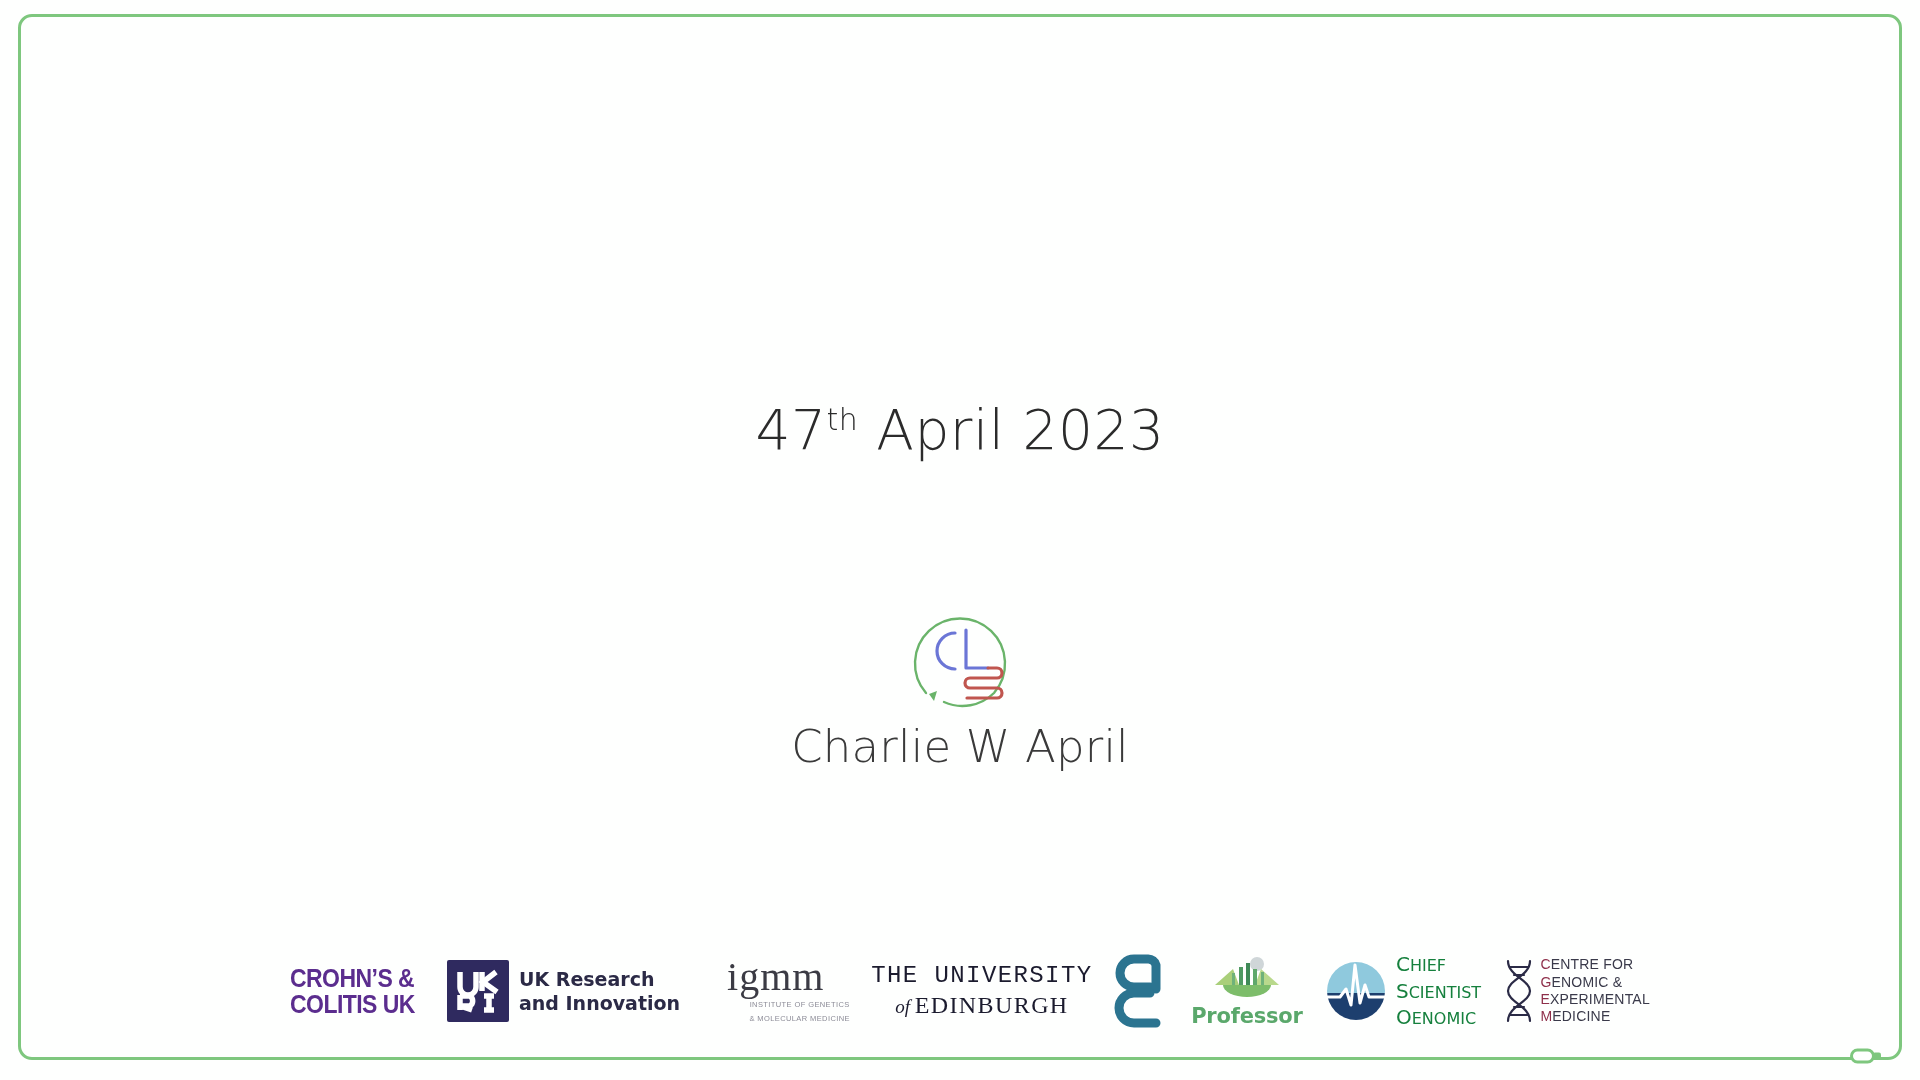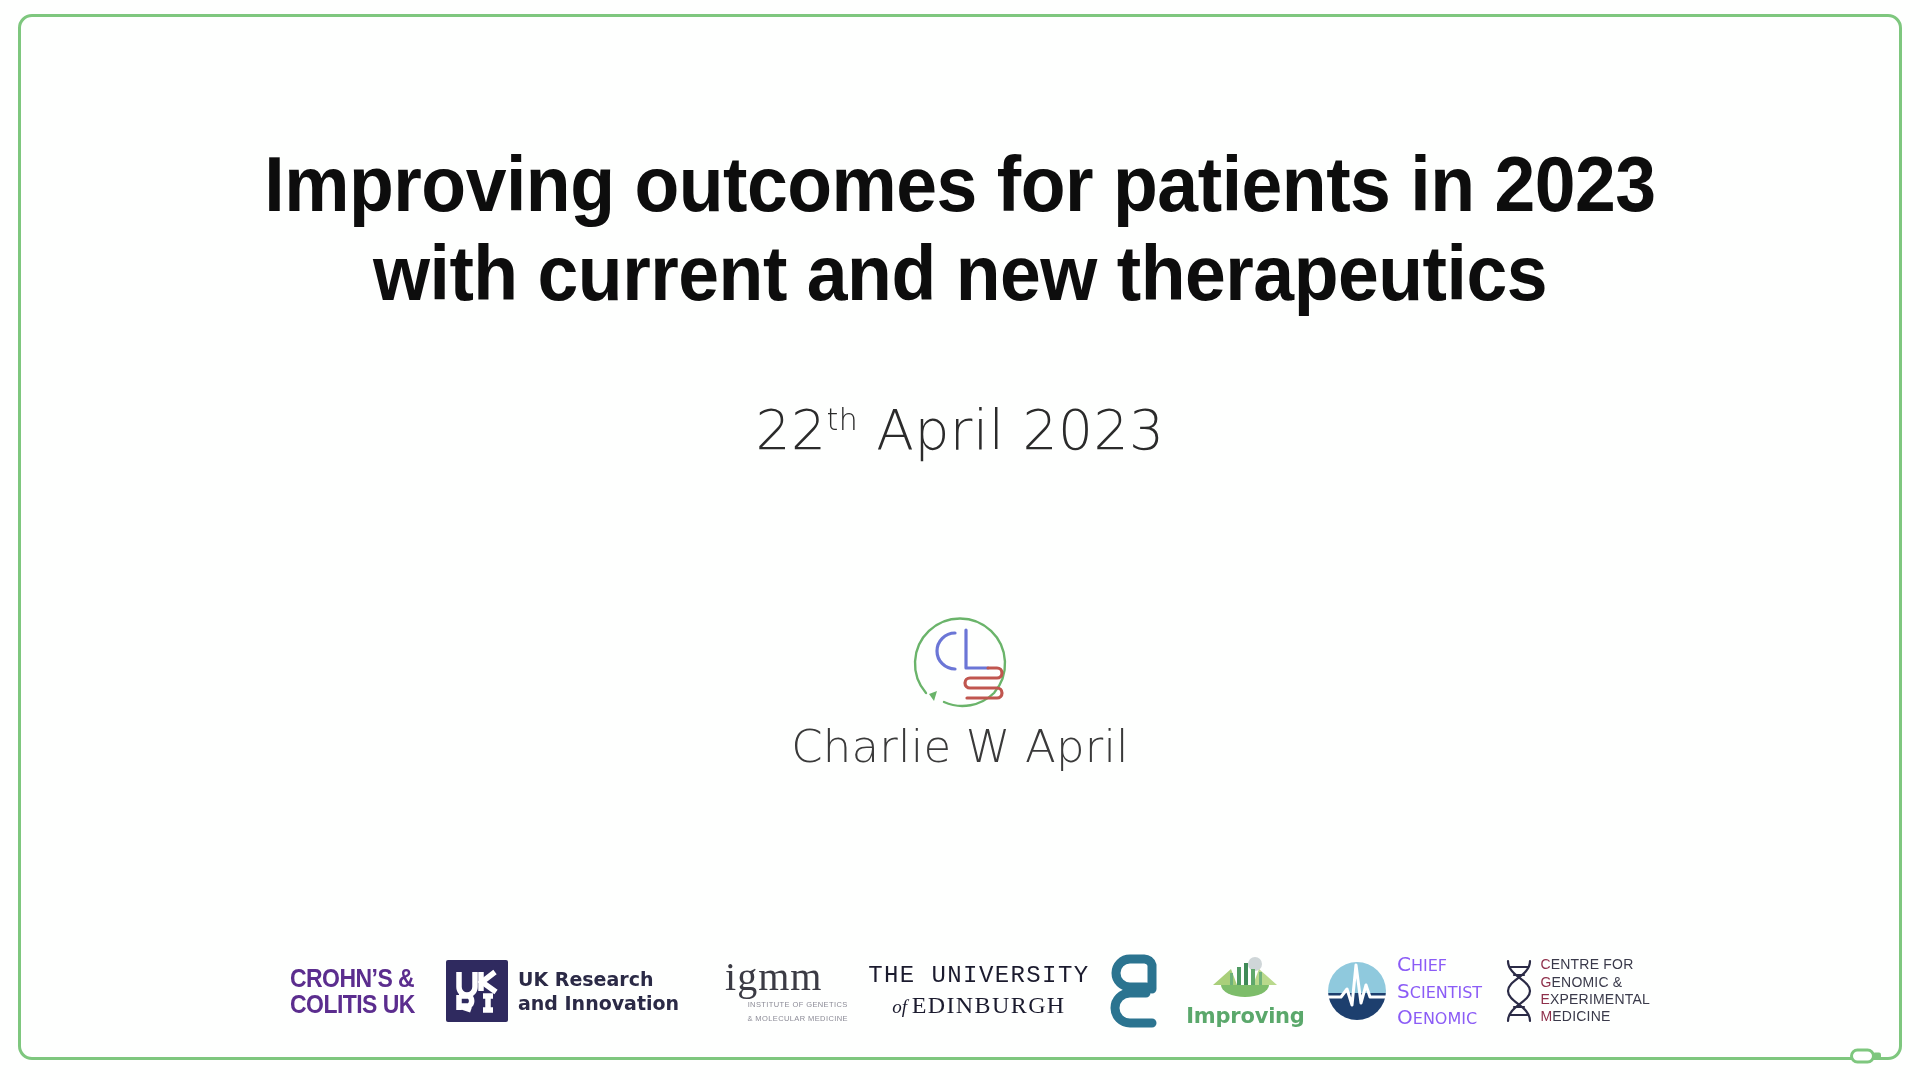--- a/index.html
+++ b/index.html
@@ -205,21 +205,21 @@
     color: #5aa86b;
     font-family: "DejaVu Sans", sans-serif;
     font-weight: bold;
     font-size: 21px;
     letter-spacing: -0.2px;
     margin-top: 1px;
   }
 
   
   .cso-words {
-    color: #8b5cf6;
+    color: #15803d;
     font-family: "DejaVu Sans", sans-serif;
     font-size: 16px;
     line-height: 1.32;
     margin-left: 8px;
     white-space: nowrap;
   }
   .cso-words .cap { font-size: 20px; }
 
   
   .cgem-words {
@@ -238,27 +238,23 @@
 
 <div id="slide">
 
   <div id="frame"></div>
 
   <svg id="pill-motif" viewBox="0 0 34 20">
     <rect x="1.5" y="4" width="22" height="12" rx="6" ry="6" fill="#ffffff" stroke="#7ec77e" stroke-width="3"></rect>
     <rect x="23" y="6.5" width="8" height="7" rx="2" ry="2" fill="#7ec77e"></rect>
   </svg>
 
-  <div id="title-block">
-    <div class="title-line">Improving outcomes for patients in 2023</div>
-    <div class="title-line">with current and new therapeutics</div>
-  </div>
 
   <div id="date-line">
-    <span>22</span><span class="ord">th</span><span> April 2023</span>
+    <span>47</span><span class="ord">th</span><span> April 2023</span>
   </div>
 
   <div id="presenter">
 
     <svg id="cl-logo" viewBox="0 0 128 128">
 
       <path d="M 30 103 A 45 45 0 1 1 98 103 A 45 45 0 0 1 48 112" fill="none" stroke="#6ab46a" stroke-width="2.4" stroke-linecap="round"></path>
 
       <path d="M 41 101 L 33 104 L 38 111 Z" fill="#6ab46a"></path>
 
@@ -330,21 +326,21 @@
           <circle cx="48" cy="9" r="7" fill="#cfd6d8"></circle>
           <path d="M 6 30 L 24 14 L 30 30 Z" fill="#a9cf7a"></path>
           <path d="M 70 30 L 52 14 L 46 30 Z" fill="#b9d98c"></path>
           <path d="M 14 30 L 62 30 A 24 12 0 0 1 14 30 Z" fill="#7dbd6a"></path>
           <rect x="30" y="12" width="4" height="18" fill="#4f9a63"></rect>
           <rect x="37" y="8" width="4" height="22" fill="#3f8a57"></rect>
           <rect x="44" y="14" width="4" height="16" fill="#5fa86b"></rect>
           <rect x="23" y="18" width="3" height="12" fill="#6fb27a"></rect>
           <rect x="52" y="17" width="3" height="13" fill="#6fb27a"></rect>
         </svg>
-        <div class="predicct-word">Improving</div>
+        <div class="predicct-word">Professor</div>
       </div>
     </div>
 
     <div class="logo-slot">
       <svg width="64" height="64" viewBox="0 0 64 64">
         <defs>
           <clipPath id="csoClip">
               <circle cx="32" cy="32" r="29"></circle>
             </clipPath>
         </defs>

